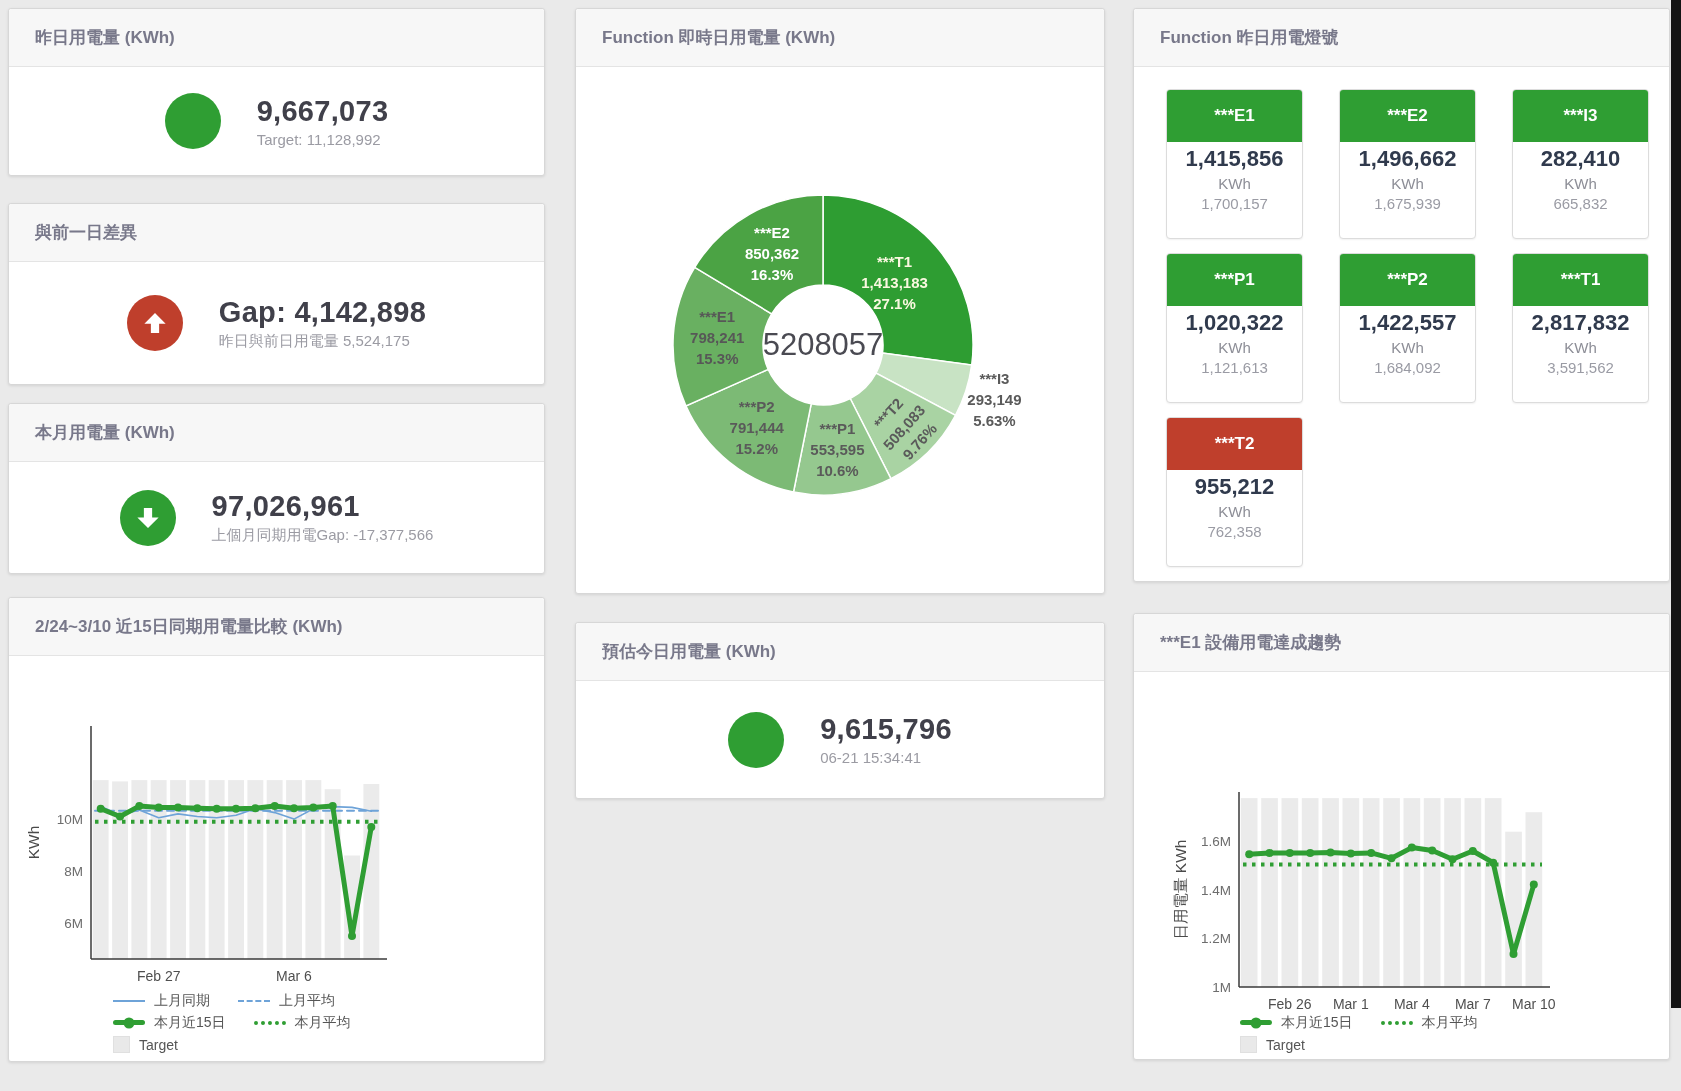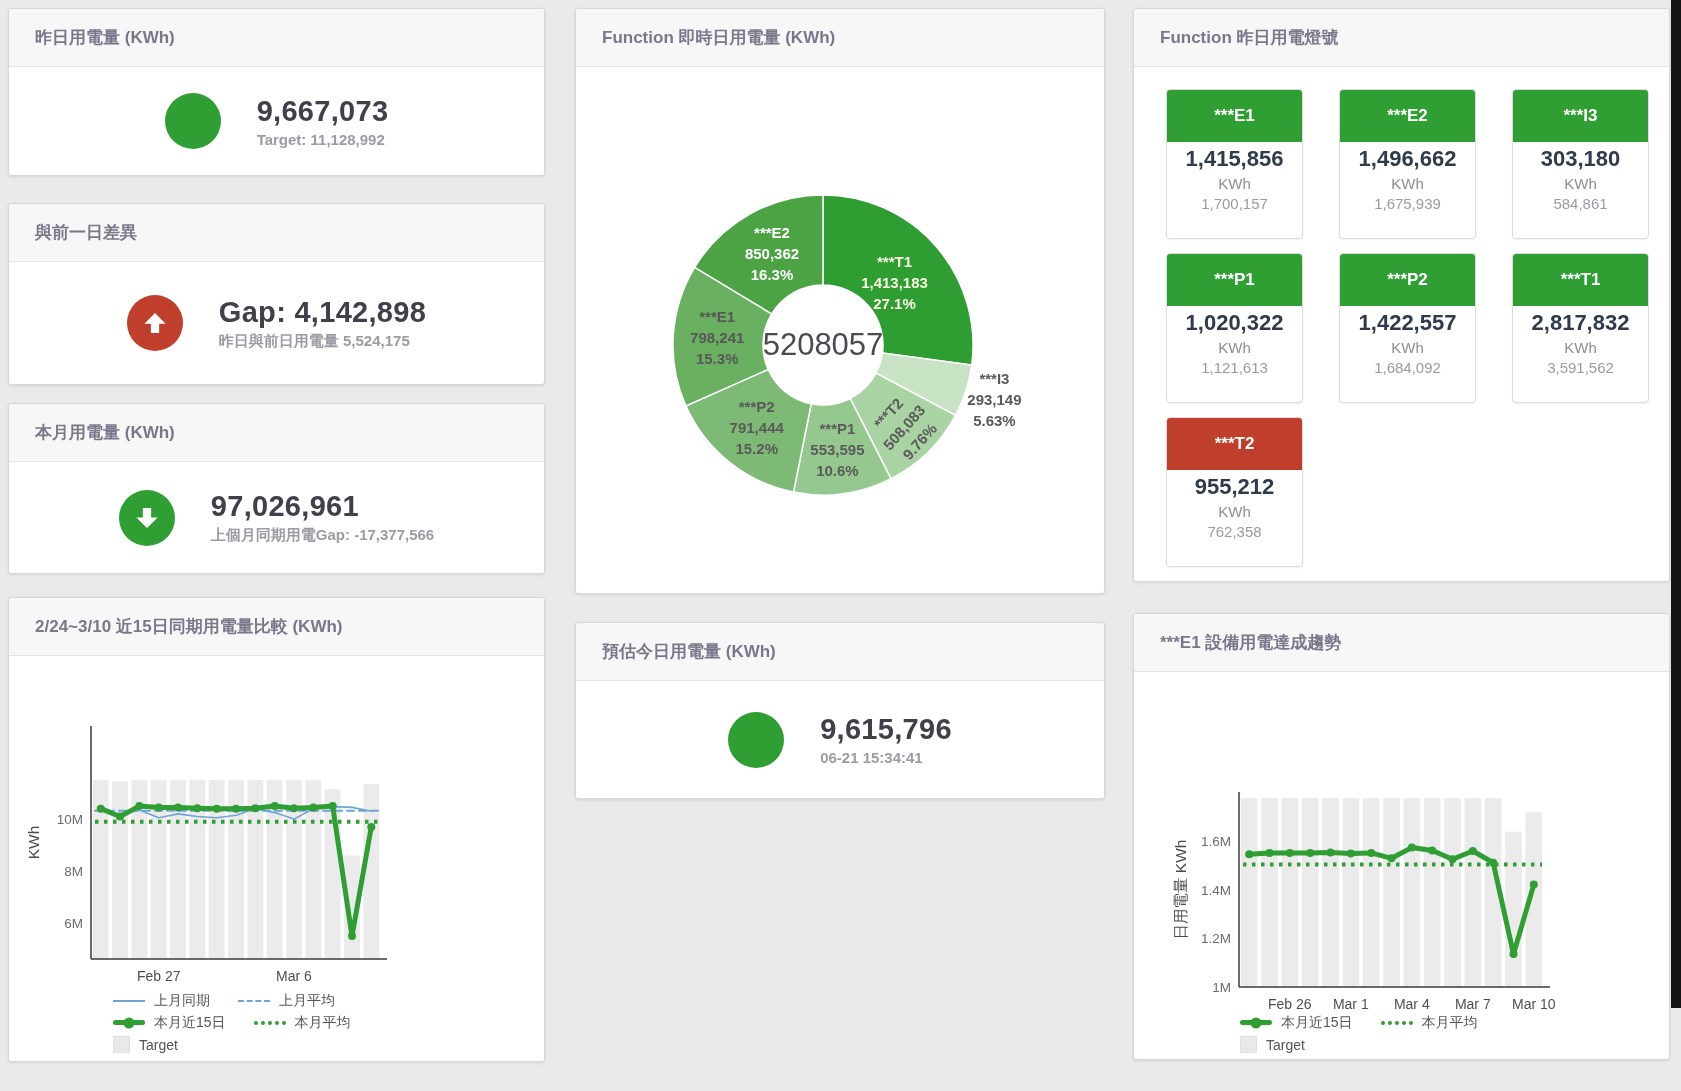--- a/index.html
+++ b/index.html
@@ -10,21 +10,21 @@
   .panel-header{height:58px;background:#f7f7f7;border-bottom:1px solid #e4e4e4;display:flex;
          align-items:center;padding:10px 26px;font-size:17px;font-weight:700;color:#78788a;
          border-radius:3px 3px 0 0;box-sizing:border-box;}
   .stat-body{height:calc(100% - 58px);display:flex;align-items:center;justify-content:center;gap:36px;}
   .circle{width:56px;height:56px;border-radius:50%;display:flex;align-items:center;
           justify-content:center;flex:none;}
   .c-green{background:#2f9e33;}
   .c-red{background:#bf3f2c;}
   .stat-text{text-align:left;}
   .stat-value{font-size:29px;font-weight:700;color:#40404a;letter-spacing:.3px;}
-  .stat-sub{font-size:15px;color:#9b9ba3;margin-top:3px;font-weight:bold;}
+  .stat-sub{font-size:15px;color:#9b9ba3;margin-top:3px;}
   
   .tiles{display:grid;grid-template-columns:repeat(3,137px);column-gap:36px;row-gap:14px;
          padding:22px 0 0 32px;}
   .tile{border:1px solid #dcdcdc;border-radius:4px;overflow:hidden;text-align:center;
         background:#fff;box-shadow:0 1px 2px rgba(0,0,0,0.06);height:150px;box-sizing:border-box;}
   .tile-head{height:52px;display:flex;align-items:center;justify-content:center;color:#fff;
         font-weight:700;font-size:17px;}
   .tile-head.green{background:#2f9e33;}
   .tile-head.red{background:#bf3f2c;}
   .tile-body{padding:4px 4px 8px;}
@@ -259,23 +259,23 @@
           <div class="tile-head green">***E2</div>
           <div class="tile-body">
             <div class="tile-value">1,496,662</div>
             <div class="tile-unit">KWh</div>
             <div class="tile-target">1,675,939</div>
           </div>
         </div>
         <div class="tile">
           <div class="tile-head green">***I3</div>
           <div class="tile-body">
-            <div class="tile-value">303,180</div>
-            <div class="tile-unit">KWh</div>
-            <div class="tile-target">584,861</div>
+            <div class="tile-value">282,410</div>
+            <div class="tile-unit">KWh</div>
+            <div class="tile-target">665,832</div>
           </div>
         </div>
         <div class="tile">
           <div class="tile-head green">***P1</div>
           <div class="tile-body">
             <div class="tile-value">1,020,322</div>
             <div class="tile-unit">KWh</div>
             <div class="tile-target">1,121,613</div>
           </div>
         </div>

